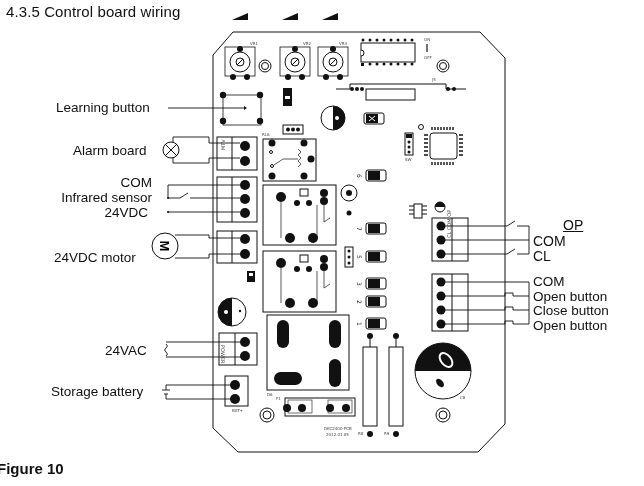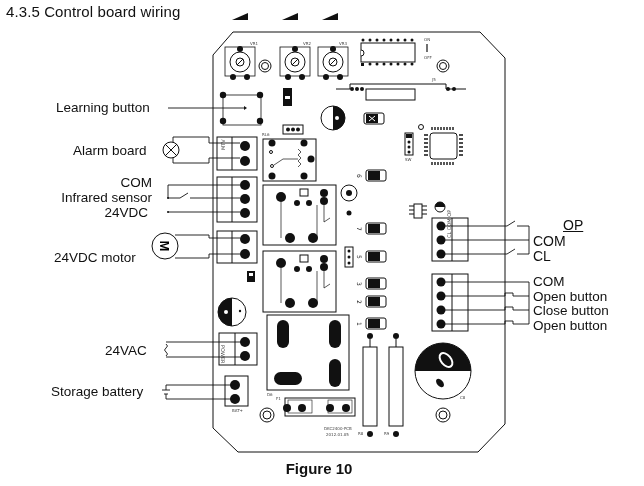--- a/index.html
+++ b/index.html
@@ -1,18 +1,18 @@
 <!DOCTYPE html>
 <html><head>
 <meta charset="utf-8">
 <style>
   html, body { margin:0; padding:0; background:#ffffff; }
   body { width:644px; height:486px; position:relative; overflow:hidden; font-family:"Liberation Sans", sans-serif; color:#111; }
   .heading { position:absolute; left:6px; top:3px; font-size:15px; font-weight:normal; letter-spacing:0.1px; }
-  .caption { position:absolute; left:0; width:644px; top:460px; text-align:center; font-size:15px; font-weight:bold; }
+  .caption { position:absolute; left:0; width:644px; top:460px; text-align:left; font-size:15px; font-weight:bold; }
   .caption span { position:relative; left:-3px; }
   svg.board { position:absolute; left:0; top:0; }
   .lbl { position:absolute; font-size:13.5px; white-space:nowrap; line-height:15px;text-align:right; }
   .lbl.r { text-align:right; }
   .lbl.big { font-size:14px; }
   .pcb { font-family:"DejaVu Sans", sans-serif; font-size:4px; fill:#444; }
 </style>
 </head>
 <body>
 

